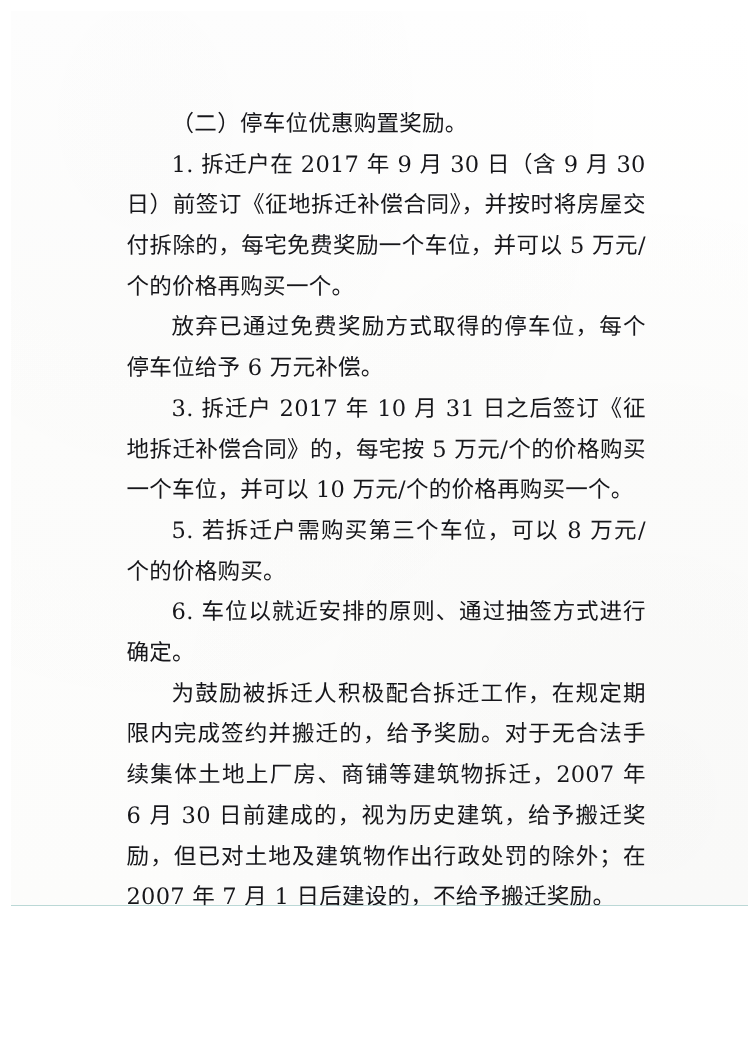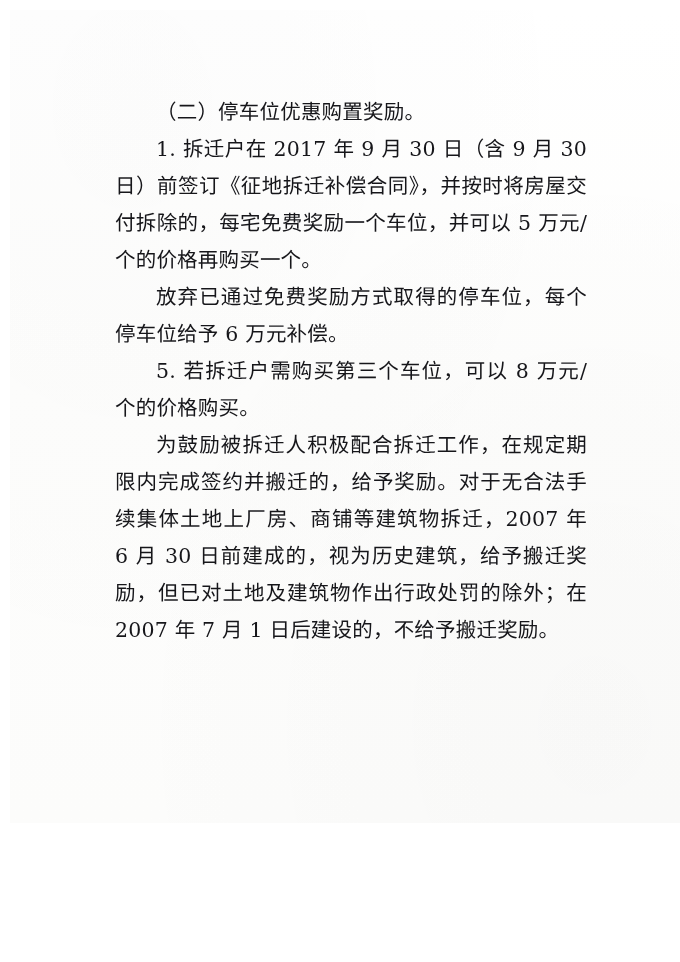--- a/index.html
+++ b/index.html
@@ -83,24 +83,26 @@
 
   <div id="text-block">
 
     <p class="para heading">（二）停车位优惠购置奖励。</p>
 
     <p class="para">1. 拆迁户在 2017 年 9 月 30 日（含 9 月 30 日）前签订《征地拆迁补偿合同》，并按时将房屋交付拆除的，每宅免费奖励一个车位，并可以 5 万元/个的价格再购买一个。</p>
 
     <p class="para">放弃已通过免费奖励方式取得的停车位，每个停车位给予 6 万元补偿。</p>
 
 
+    <p class="para">3. 拆迁户 2017 年 10 月 31 日之后签订《征地拆迁补偿合同》的，每宅按 5 万元/个的价格购买一个车位，并可以 10 万元/个的价格再购买一个。</p>
 
 
     <p class="para">5. 若拆迁户需购买第三个车位，可以 8 万元/个的价格购买。</p>
 
+    <p class="para">6. 车位以就近安排的原则、通过抽签方式进行确定。</p>
 
 
     <p class="para">为鼓励被拆迁人积极配合拆迁工作，在规定期限内完成签约并搬迁的，给予奖励。对于无合法手续集体土地上厂房、商铺等建筑物拆迁，2007 年 6 月 30 日前建成的，视为历史建筑，给予搬迁奖励，但已对土地及建筑物作出行政处罚的除外；在 2007 年 7 月 1 日后建设的，不给予搬迁奖励。</p>
 
   </div>
 
   <div id="page-footer">
     <span class="folio">— 18 —</span>
   </div>
 

